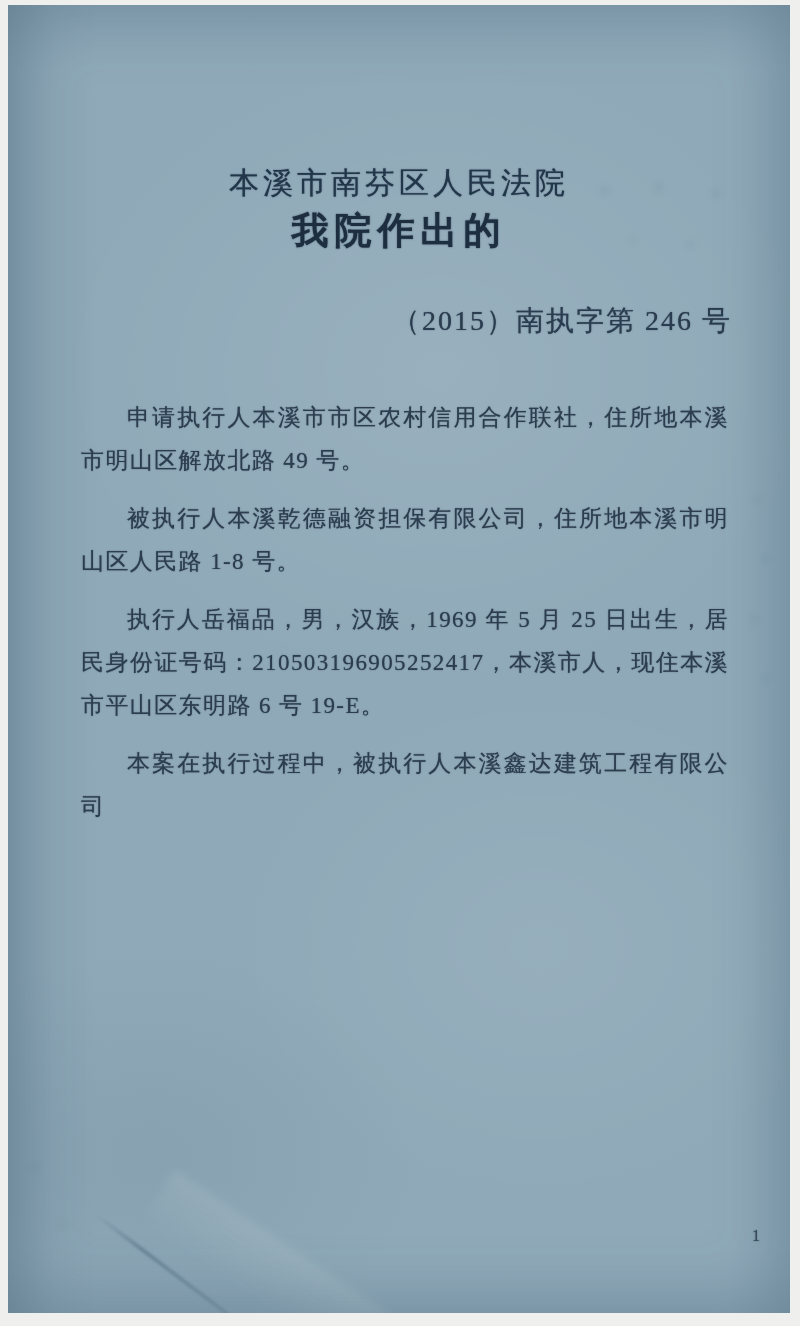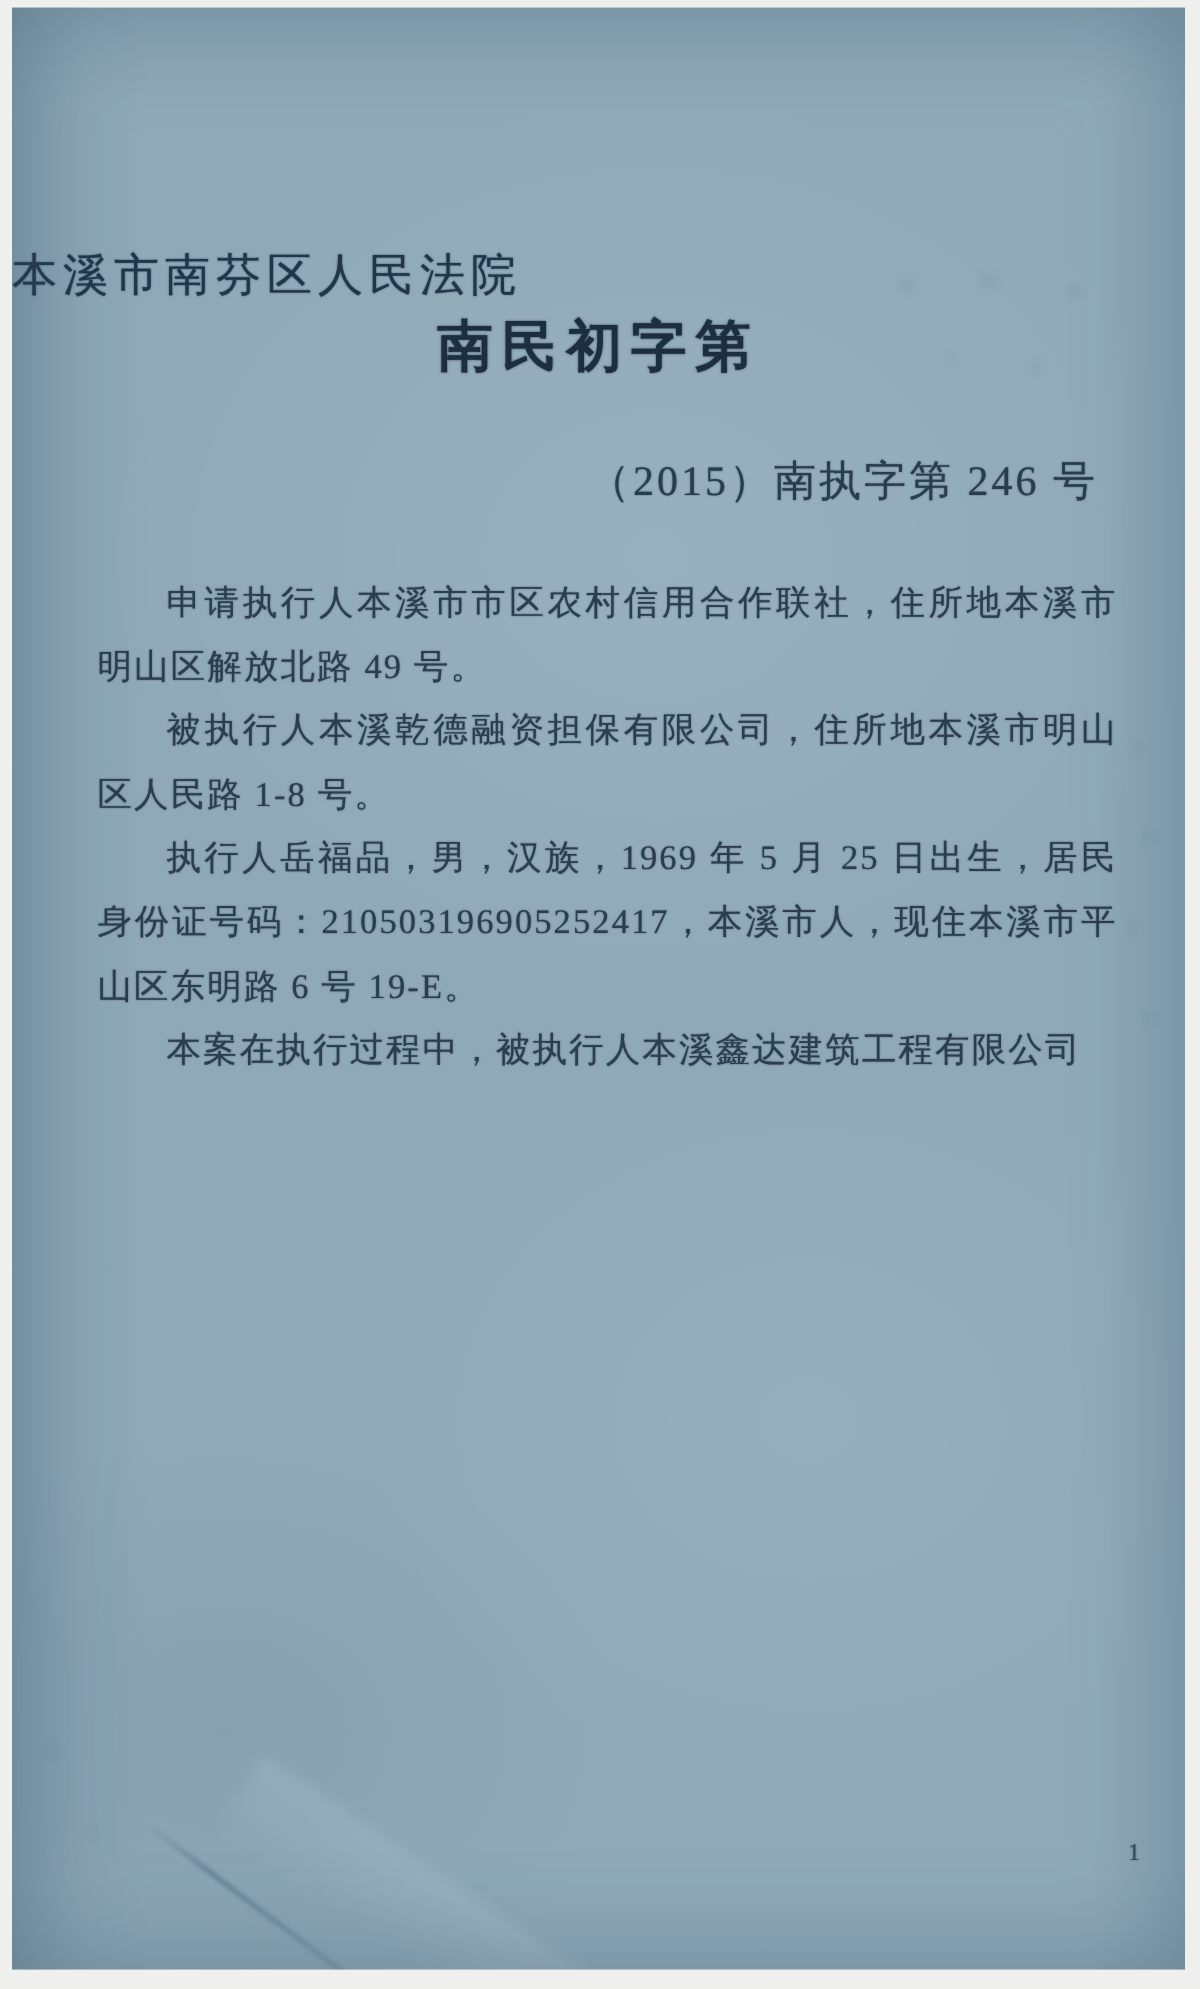--- a/index.html
+++ b/index.html
@@ -38,21 +38,21 @@
     position: absolute;
     inset: 0;
     box-shadow: inset 0 0 70px rgba(60, 92, 112, 0.35);
     pointer-events: none;
   }
   .court-name {
     position: absolute;
     top: 158px;
     left: 0;
     width: 100%;
-    text-align: left;
+    text-align: center;
     font-size: 30px;
     font-weight: 500;
     letter-spacing: 4px;
     color: #22364a;
     text-shadow: 0 0 1.3px rgba(34, 54, 74, 0.85);
     white-space: nowrap;
   }
   .doc-title {
     position: absolute;
     top: 201px;
@@ -82,21 +82,21 @@
     left: 57px;
     right: 45px;
     font-size: 23px;
     line-height: 42.6px;
     letter-spacing: 1.4px;
     text-align: justify;
     color: #2b3d4f;
     text-shadow: 0 0 1.2px rgba(43, 61, 79, 0.75);
   }
   .doc-body p {
-    margin: 0;
+    margin: 16px;
     text-indent: 2em;
   }
   .page-number {
     position: absolute;
     left: 744px;
     top: 1222px;
     font-size: 16px;
     color: #36495a;
     text-shadow: 0 0 1.5px rgba(54, 73, 90, 0.8);
   }
@@ -159,21 +159,21 @@
 
 <div class="frame">
   <div class="photo">
 
     <div class="ghost ghost-1"></div>
     <div class="ghost ghost-2"></div>
     <div class="ghost ghost-3"></div>
 
     <div class="court-name">本溪市南芬区人民法院</div>
 
-    <div class="doc-title">南民初字第</div>
+    <div class="doc-title">我院作出的</div>
 
     <div class="case-number">（2015）南执字第 246 号</div>
 
     <div class="doc-body">
       <p>申请执行人本溪市市区农村信用合作联社，住所地本溪市明山区解放北路 49 号。</p>
       <p>被执行人本溪乾德融资担保有限公司，住所地本溪市明山区人民路 1-8 号。</p>
       <p>执行人岳福品，男，汉族，1969 年 5 月 25 日出生，居民身份证号码：210503196905252417，本溪市人，现住本溪市平山区东明路 6 号 19-E。</p>
       <p>本案在执行过程中，被执行人本溪鑫达建筑工程有限公司</p>
     </div>
 

